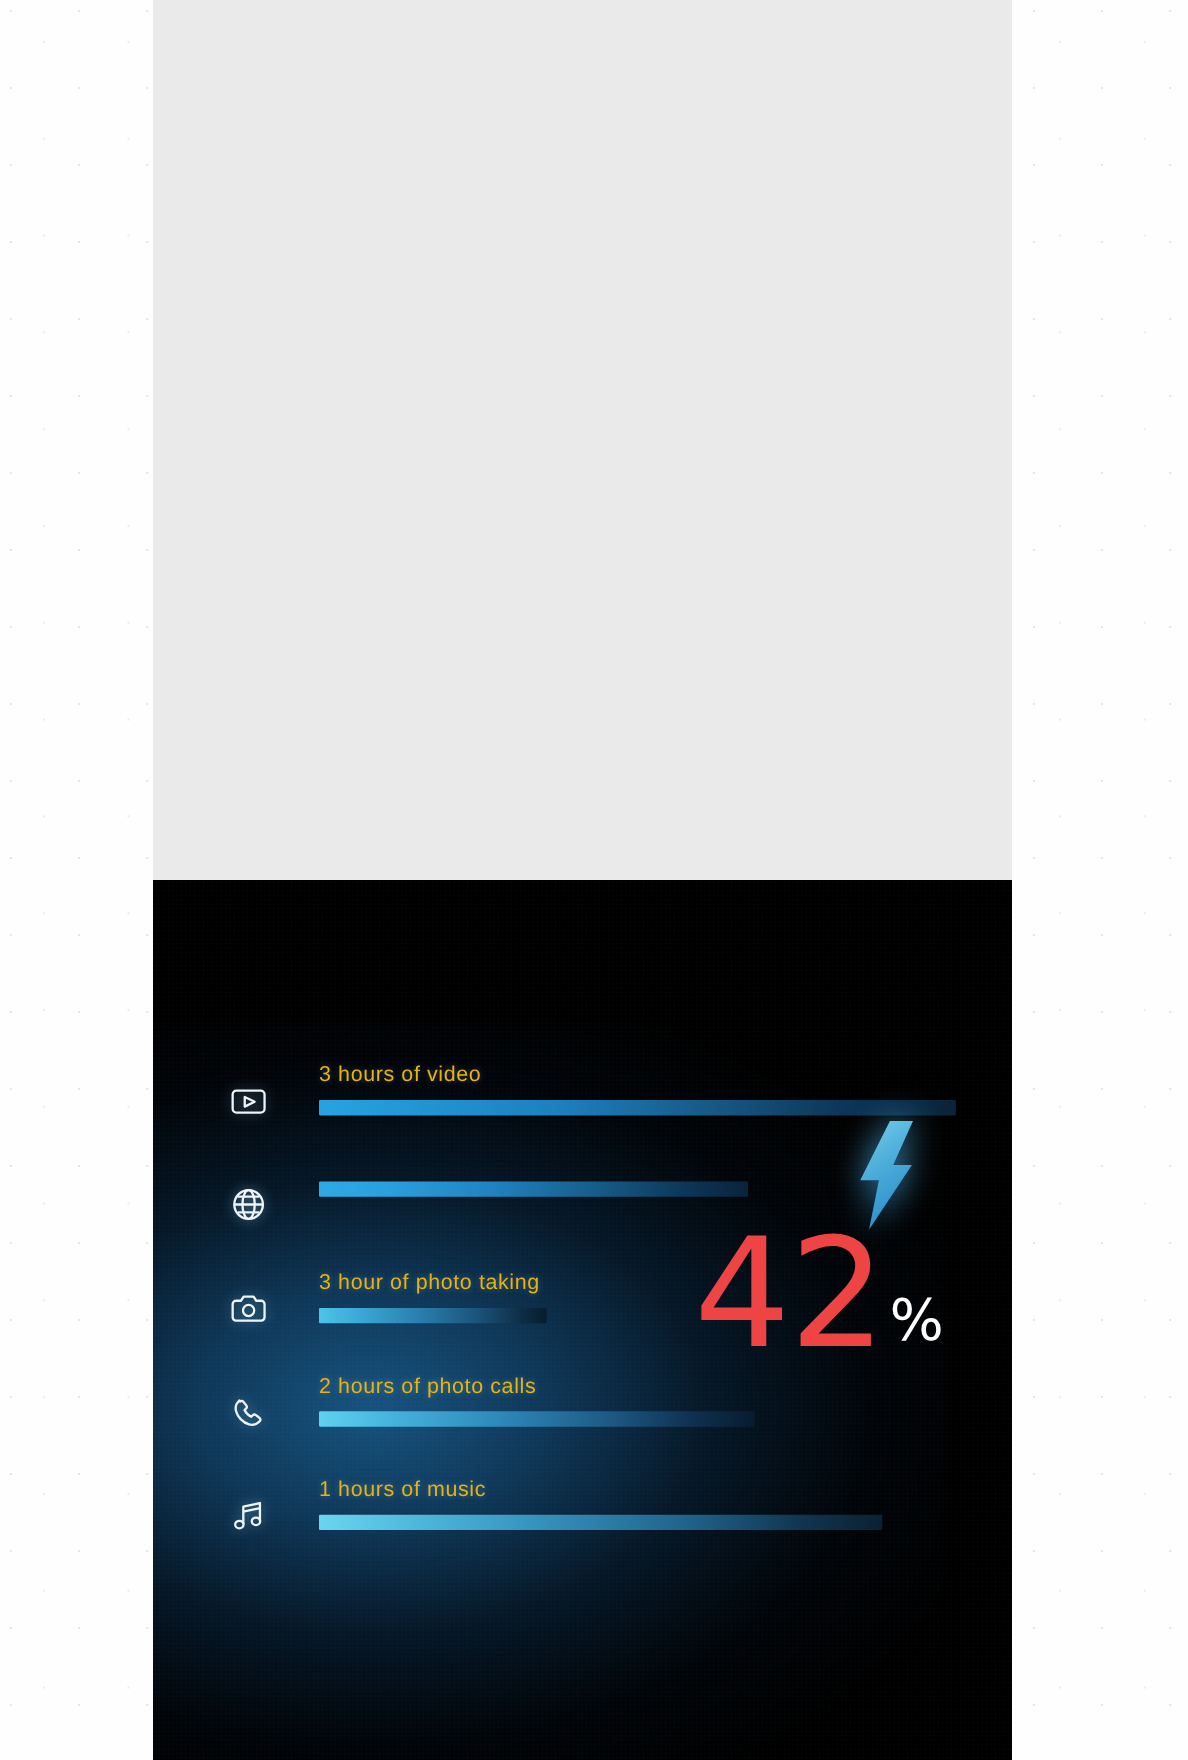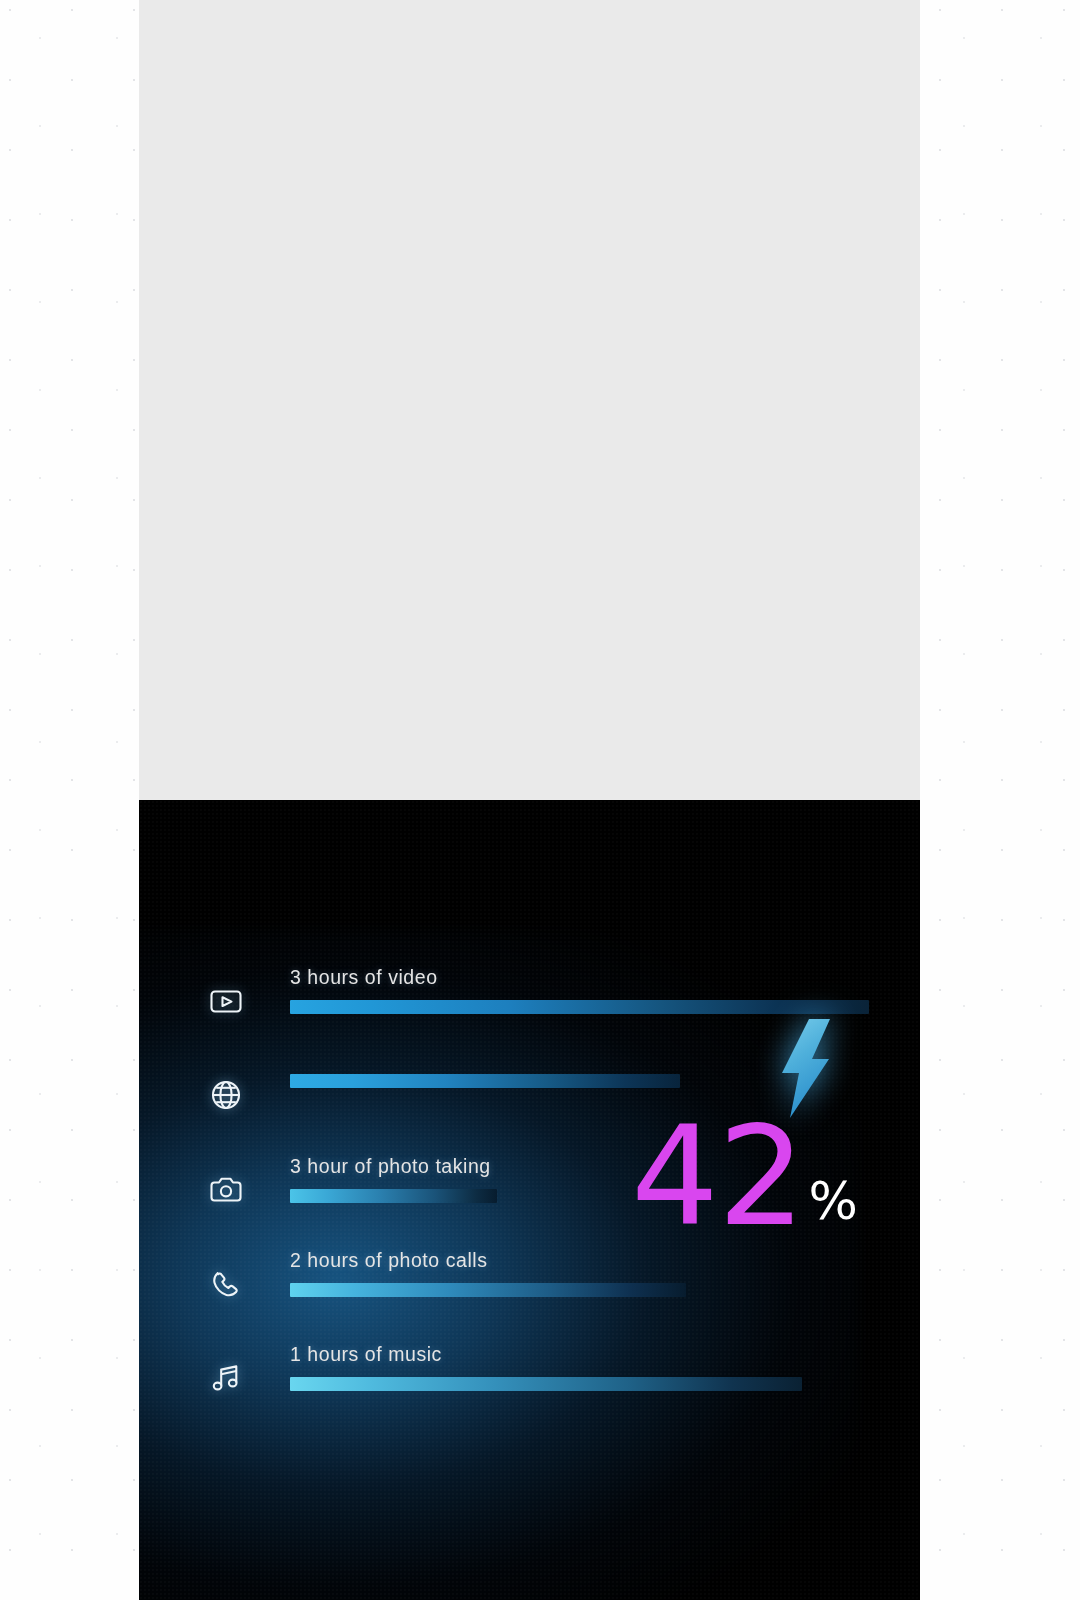--- a/index.html
+++ b/index.html
@@ -107,21 +107,21 @@
   .row-icon svg {
     display: block;
     filter: drop-shadow(0 0 6px rgba(150,215,255,0.45));
   }
   .row-body {
     margin-left: 37px;
     flex: 1 1 auto;
     min-width: 0;
   }
   .row-label {
-    color: #e5e5e5;
+    color: #eab308;
     font-size: 19.5px;
     letter-spacing: 0.55px;
     line-height: 1;
     white-space: nowrap;
     text-shadow: 0 0 7px rgba(160,210,245,0.35);
     font-weight: 500;
   }
   .bar-track {
     margin-top: 12px;
     height: 14px;
@@ -139,21 +139,21 @@
   
   .pct-readout {
     position: absolute;
     right: 62px;
     top: 305px;
     display: flex;
     align-items: flex-end;
     height: 130px;
   }
   .pct-number {
-    color: #d946ef;
+    color: #ef4444;
     font-size: 138px;
     line-height: 0.84;
     font-weight: 400;
     letter-spacing: -1px;
     font-family: "DejaVu Sans", sans-serif;
   }
   .pct-sign {
     color: #ffffff;
     font-size: 52px;
     line-height: 1;

